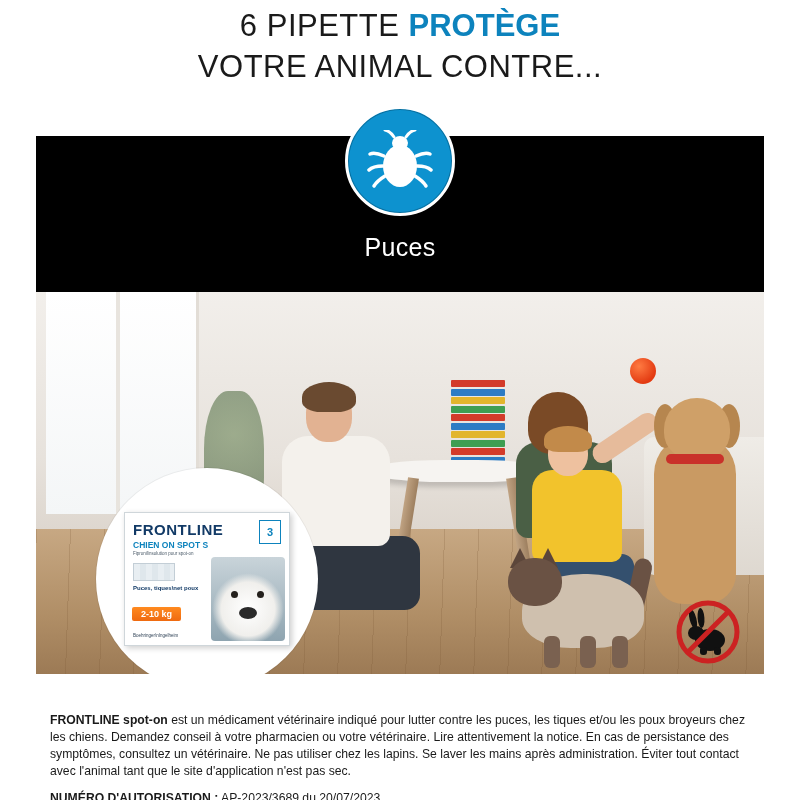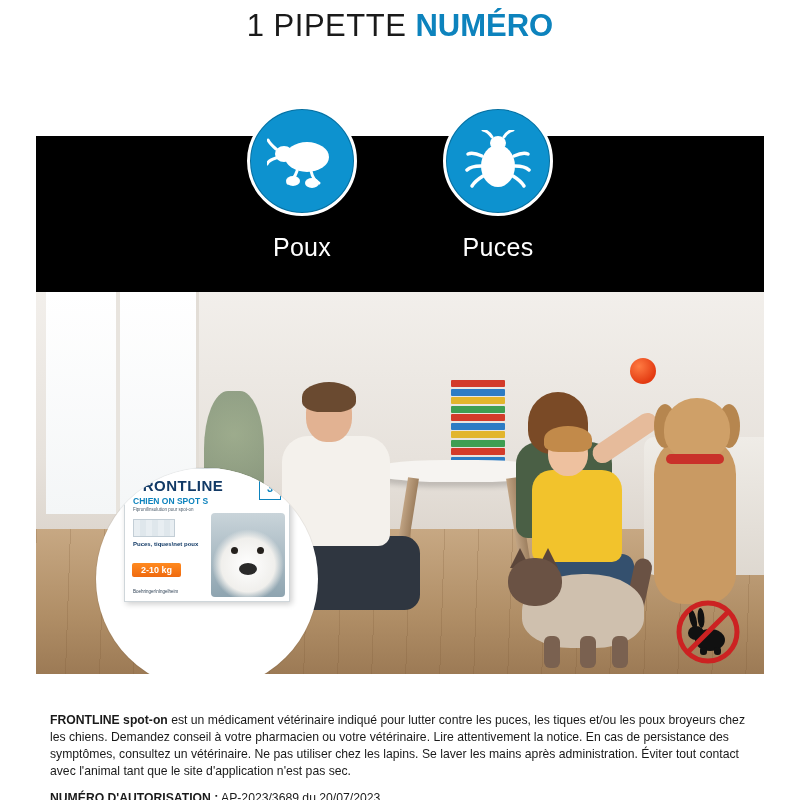--- a/index.html
+++ b/index.html
@@ -285,21 +285,21 @@
 
   
   .product-circle {
     position: absolute;
     left: 60px; top: 176px;
     width: 222px; height: 222px;
     border-radius: 50%;
     background: #ffffff;
     overflow: hidden;
     display: flex;
-    align-items: flex-start;
+    align-items: center;
     justify-content: center;
     box-shadow: 0 0 0 1px rgba(0,0,0,.05);
   }
   .pack {
     width: 164px; height: 132px;
     background: #ffffff;
     border: 1px solid #cfd6da;
     position: relative;
     font-size: 6px;
     color: #123;
@@ -394,43 +394,29 @@
   .footer .para { margin: 0; text-align: left; }
   .footer b { font-weight: bold; }
   .footer .row { margin-top: 10px; }
 </style>
 </head>
 <body>
 
 <div class="page">
 
   <div class="headline">
-    <span class="line"><span>1 PIPETTE </span><span class="bold-blue">NUMÉRO</span></span>
+    <span class="line"><span>6 PIPETTE </span><span class="bold-blue">PROTÈGE</span></span>
+    <span class="line">VOTRE ANIMAL CONTRE...</span>
   </div>
 
   <div class="black-band"></div>
 
   <div class="icons-row">
 
 
-    <div class="icon-col">
-      <div class="circle">
-        <svg width="70" height="60" viewBox="0 0 70 60" aria-hidden="true">
-          <ellipse cx="40" cy="26" rx="22" ry="15" fill="#ffffff"></ellipse>
-          <ellipse cx="17" cy="23" rx="9" ry="8" fill="#ffffff"></ellipse>
-          <path d="M9 18 q-6 -5 -8 -9" stroke="#ffffff" stroke-width="3" fill="none" stroke-linecap="round"></path>
-          <path d="M9 27 q-7 2 -9 6" stroke="#ffffff" stroke-width="3" fill="none" stroke-linecap="round"></path>
-          <path d="M30 40 q-3 9 -9 12" stroke="#ffffff" stroke-width="3" fill="none" stroke-linecap="round"></path>
-          <path d="M44 40 q2 9 8 12" stroke="#ffffff" stroke-width="3" fill="none" stroke-linecap="round"></path>
-          <ellipse cx="26" cy="50" rx="7" ry="5" fill="#ffffff"></ellipse>
-          <ellipse cx="45" cy="52" rx="7" ry="5" fill="#ffffff"></ellipse>
-        </svg>
-      </div>
-      <div class="icon-label">Poux</div>
-    </div>
 
     <div class="icon-col">
       <div class="circle">
         <svg width="66" height="62" viewBox="0 0 66 62" aria-hidden="true">
           <ellipse cx="33" cy="36" rx="17" ry="21" fill="#ffffff"></ellipse>
           <ellipse cx="33" cy="13" rx="8" ry="7" fill="#ffffff"></ellipse>
           <path d="M27 7 q-4 -6 -9 -7" stroke="#ffffff" stroke-width="3" fill="none" stroke-linecap="round"></path>
           <path d="M39 7 q4 -6 9 -7" stroke="#ffffff" stroke-width="3" fill="none" stroke-linecap="round"></path>
           <path d="M17 26 q-9 -4 -14 -2" stroke="#ffffff" stroke-width="3.5" fill="none" stroke-linecap="round"></path>
           <path d="M16 36 q-10 0 -14 4" stroke="#ffffff" stroke-width="3.5" fill="none" stroke-linecap="round"></path>

